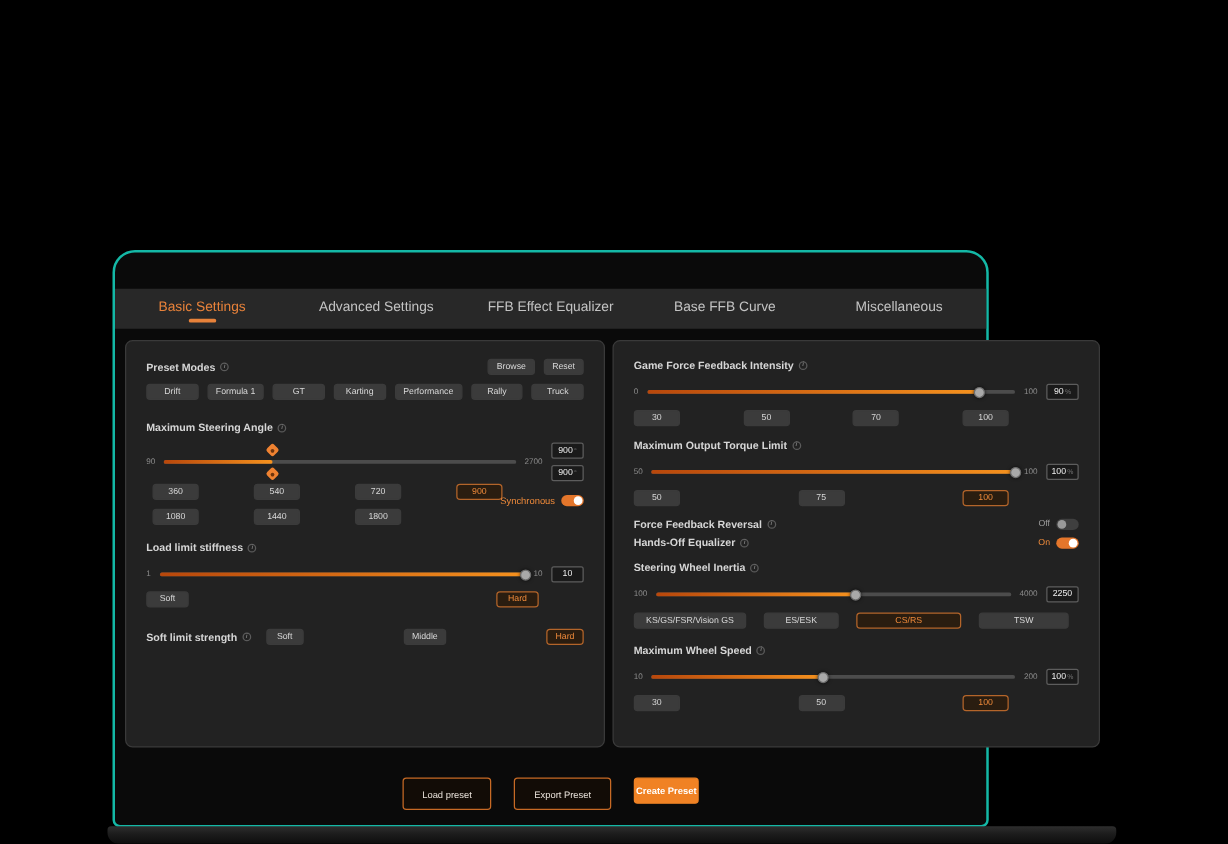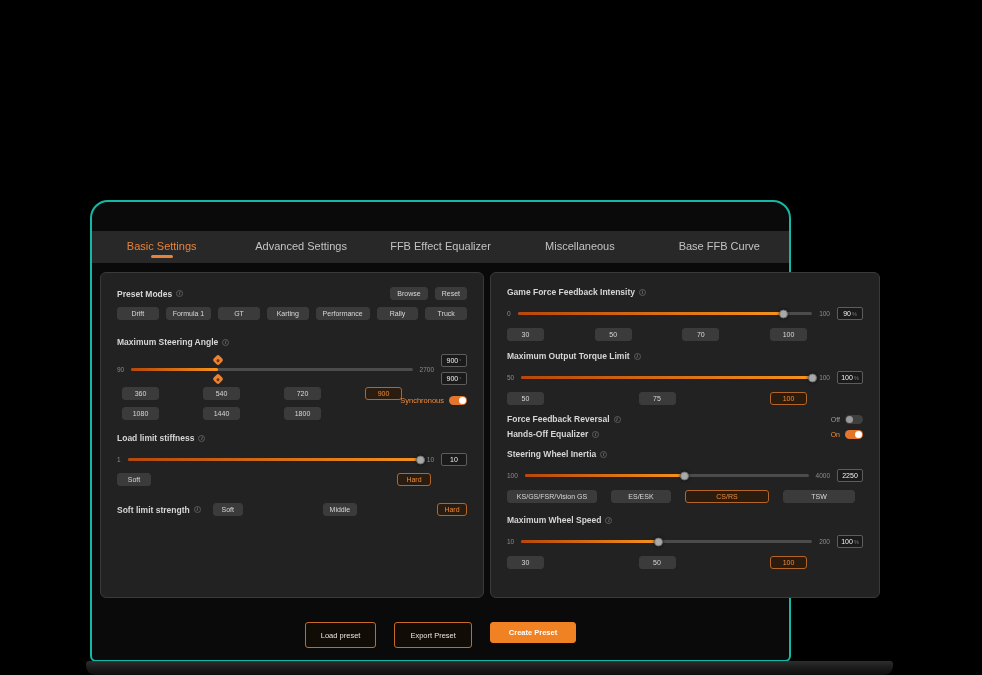--- a/index.html
+++ b/index.html
@@ -85,34 +85,34 @@
   .btn-row { display:flex; justify-content:space-between; margin-top:8px; margin-right:56px; }
   .btn-row .chip { min-width:37px; }
   .r-toggle-row { display:flex; align-items:center; justify-content:space-between; margin-top:9px; }
   .inertia-grid { display:grid; grid-template-columns:1.5fr 1fr 1.4fr 1.2fr; gap:14px; margin-top:8px; margin-right:8px; } .mt10 { margin-top:10px; } .mt17 { margin-top:17px; }
 
   
   .footer { position:absolute; left:0; bottom:12px; width:100%; display:flex; justify-content:center; gap:18px; }
   .fbtn { height:21px; padding:12px 15px; display:flex; align-items:center; justify-content:center;
           background:#120c06; border:1px solid #c76a25; border-radius:3px; color:#e9e2da;
           font-size:7.5px; cursor:pointer; }
-  .fbtn.primary { background:#f08224; border-color:#f08224; color:#fff; font-weight:bold; padding:0 18px; }
+  .fbtn.primary { background:#f08224; border-color:#f08224; color:#fff; font-weight:bold; padding:0 1px; }
 </style>
 </head>
 <body>
 
 <div class="stage">
   <div class="device">
 
     <div class="tabbar">
       <div class="tab active">Basic Settings</div>
       <div class="tab">Advanced Settings</div>
       <div class="tab">FFB Effect Equalizer</div>
+      <div class="tab">Base FFB Curve</div>
       <div class="tab">Miscellaneous</div>
-      <div class="tab">Base FFB Curve</div>
     </div>
 
     <div class="panel left">
 
       <div class="preset-head">
         <span class="sec-label">
           <span>Preset Modes</span>
           <span class="info"></span>
         </span>
         <span class="spacer"></span>

